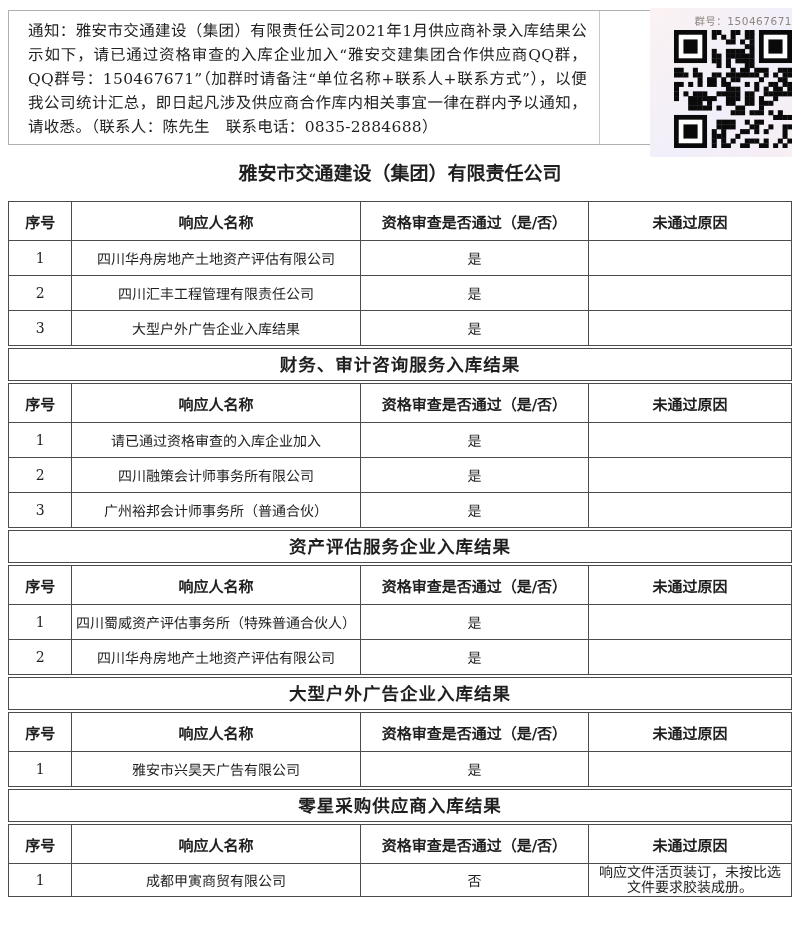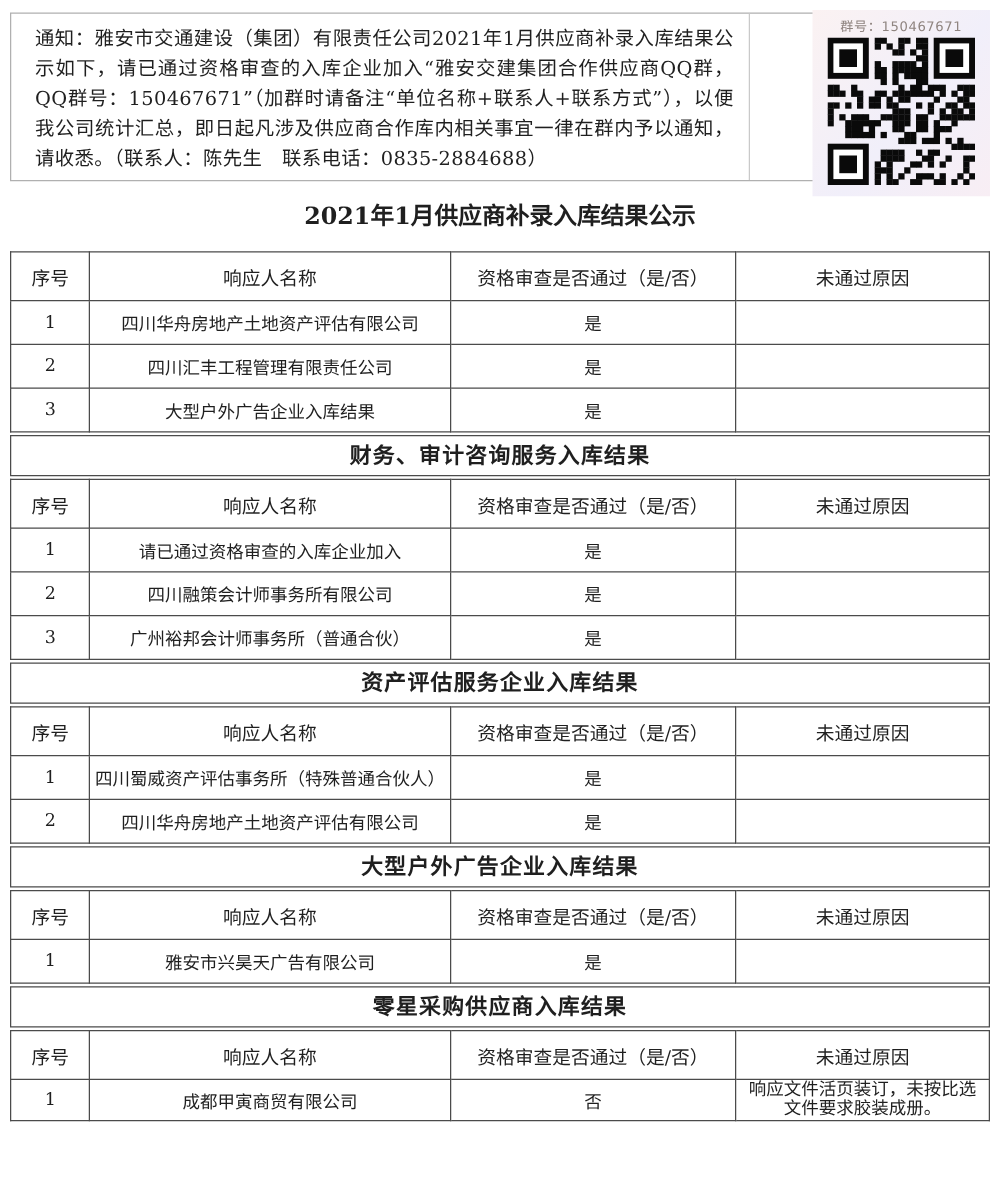--- a/index.html
+++ b/index.html
@@ -31,21 +31,21 @@
     width: 192px;
     border-left: 1px solid #c9c9c9;
     position: relative;
     box-sizing: border-box;
   }
   .qr-shot {
     position: absolute;
     top: -3px; right: -1px;
     width: 142px; height: 149px;
     background: linear-gradient(130deg, #fbf2f2 0%, #f1effa 55%, #f8eef4 100%);
-    text-align: center;
+    text-align: right;
     overflow: hidden;
   }
   .qr-caption {
     font-family: "DejaVu Sans", "Liberation Sans", sans-serif;
     font-size: 10.5px;
     color: #8f8480;
     padding-top: 5px;
     letter-spacing: 0.5px;
   }
   .qr-svg { margin-top: 2px; }
@@ -80,21 +80,21 @@
   table.data th, table.data td {
     border: 1px solid #4b4b4b;
     text-align: center;
     vertical-align: middle;
     padding: 1px 3px;
     overflow: hidden;
   }
   table.data th {
     height: 36px;
     font-size: 15px;
-    font-weight: normal;
+    font-weight: bold;
   }
   table.data td {
     height: 32px;
     font-size: 14px;
     font-weight: normal;
   }
   td.cell-reason {
     font-size: 12.5px;
     line-height: 15px;
   }
@@ -337,21 +337,21 @@
             <rect x="94.39999999999999" y="9.44" width="14.16" height="14.16" fill="#0a0a0a"></rect>
             <rect x="0" y="84.96" width="33.04" height="33.04" fill="#0a0a0a"></rect>
             <rect x="4.72" y="89.67999999999999" width="23.599999999999998" height="23.599999999999998" fill="#ffffff"></rect>
             <rect x="9.44" y="94.39999999999999" width="14.16" height="14.16" fill="#0a0a0a"></rect>
           </svg>
       </div>
     </div>
   </div>
 
   <div class="title-block">
-    <div>2021年1月供应商补录入库结果公示</div>
+    <div>雅安市交通建设（集团）有限责任公司</div>
   </div>
 
   <div id="sections">
   <div class="section">
     <table class="data">
       <colgroup>
         <col class="c-no">
             <col class="c-name">
             <col class="c-pass">
             <col class="c-reason">

